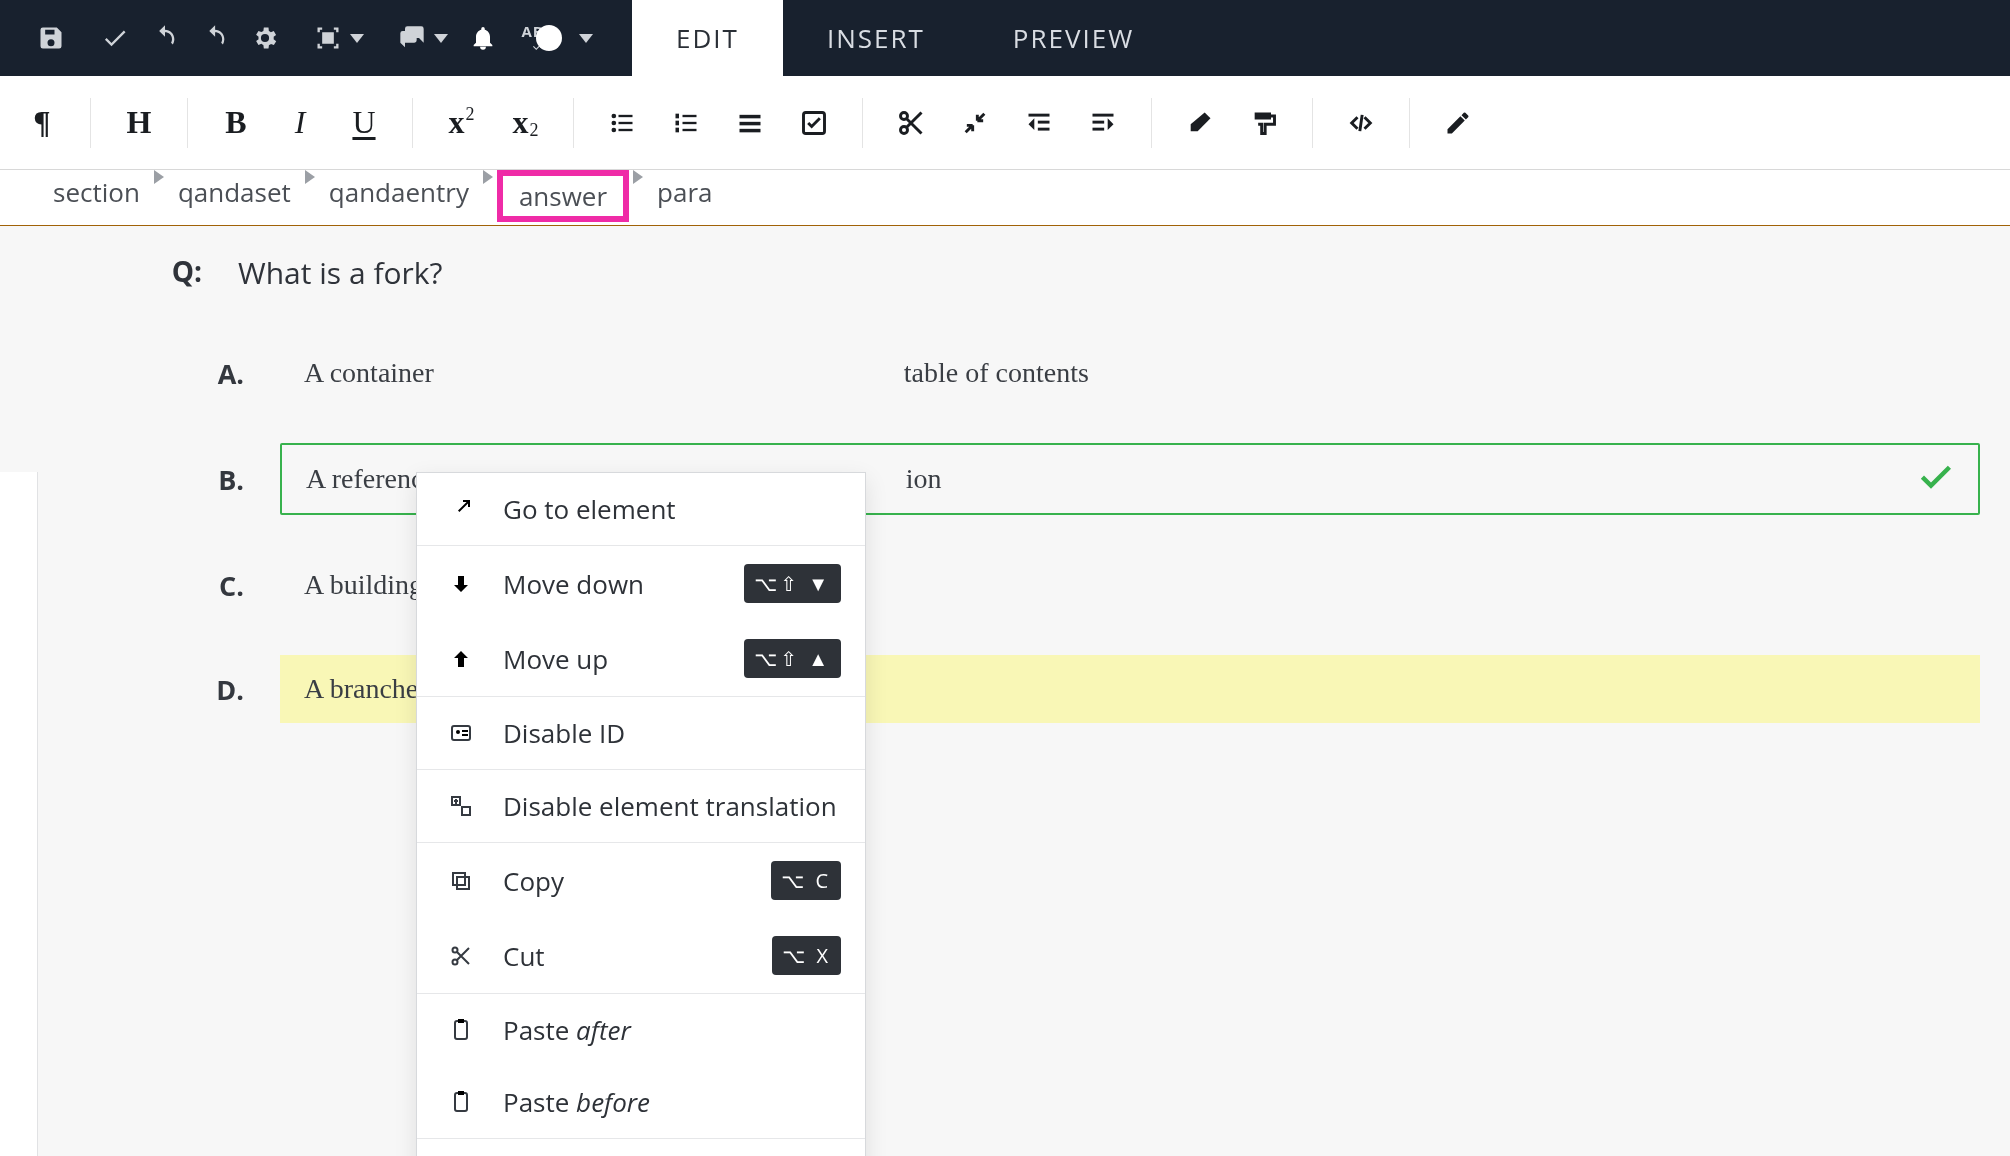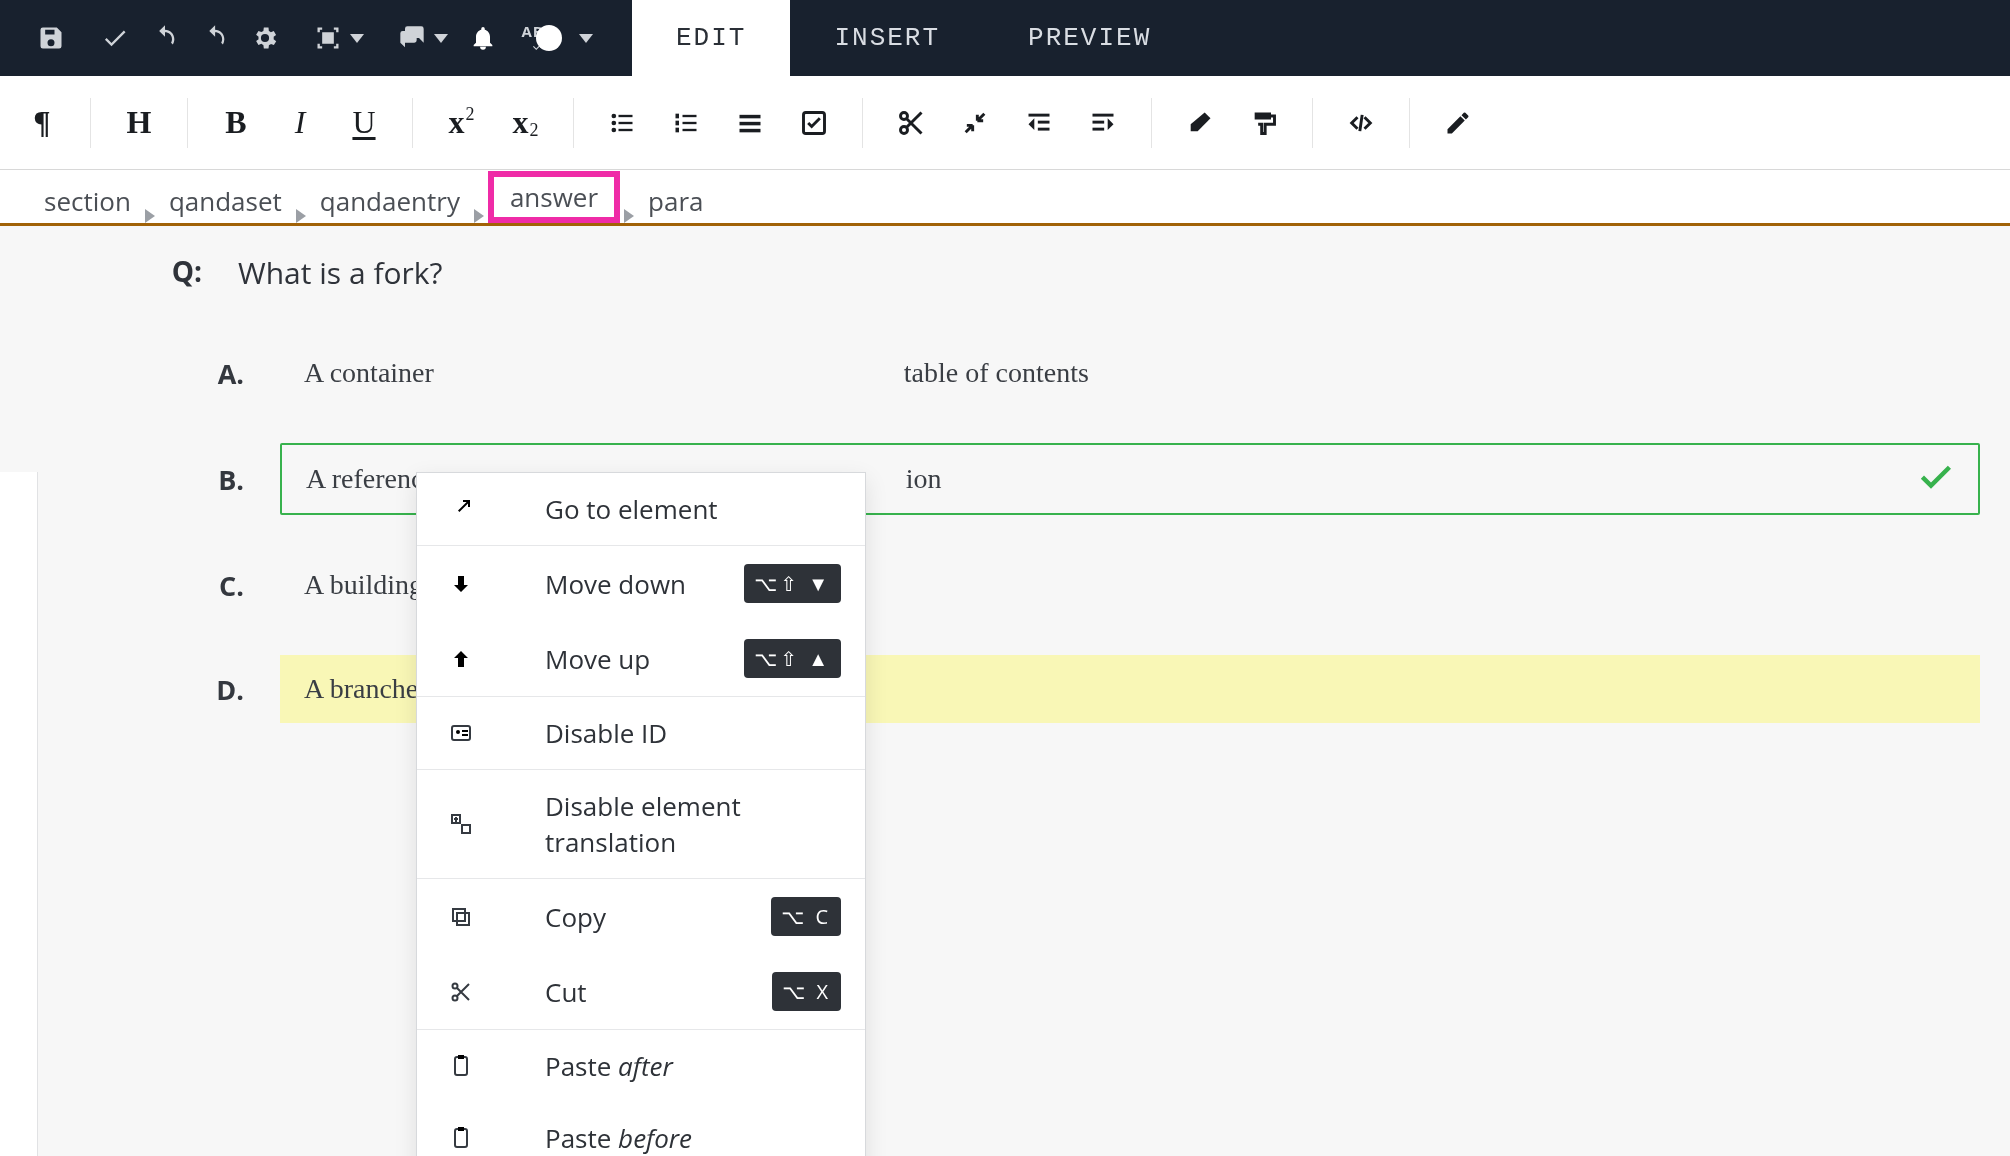--- a/index.html
+++ b/index.html
@@ -8,54 +8,54 @@
   .topbar { height: 76px; background:#18212e; display:flex; align-items:center; color:#d5d8dc; }
   .topbar .left-tools { display:flex; align-items:center; padding-left:26px; }
   .topbar .iconbtn { width:50px; height:44px; display:flex; align-items:center; justify-content:center; position:relative; }
   .topbar .iconbtn.wide { width:70px; }
   .topbar .iconbtn svg, .topbar .iconbtn .glyph { color:#cfd3d8; fill:#cfd3d8; }
   .topbar .sep { width:14px; }
   .topbar .toggle { width:62px; height:32px; border-radius:16px; background:#1f6dff; position:relative; margin-left:4px; }
   .topbar .toggle .knob { position:absolute; right:3px; top:3px; width:26px; height:26px; border-radius:50%; background:#fff; }
   .caret { width:0; height:0; border-left:7px solid transparent; border-right:7px solid transparent; border-top:9px solid #cfd3d8; margin-left:8px; }
   .tabs { display:flex; align-self:stretch; margin-left:40px; }
-  .tabs .tab { display:flex; align-items:center; padding:0 44px; font-size:26px; letter-spacing:2px; color:#d9dde3;font-family:Liberation Mono, monospace; }
+  .tabs .tab { display:flex; align-items:center; padding:0 44px; font-size:26px; letter-spacing:2px; color:#d9dde3; }
   .tabs .tab.active { background:#fff; color:#2a2f36; }
   
   .ribbon { height:94px; background:#fff; border-bottom:1px solid #d8d8d8; display:flex; align-items:center; padding:0 10px; }
   .rb-sep { width:1px; height:50px; background:#e4e4e4; margin:0 16px; }
   .rb-btn { width:64px; height:56px; display:flex; align-items:center; justify-content:center; font-size:32px; color:#1a1d21; }
   .rb-btn.bold { font-weight:800; }
   .rb-btn.serif { font-family: Georgia, "Times New Roman", serif; }
   .rb-btn svg { fill:#1a1d21; }
   .rb-btn .sup { font-size:18px; position:relative; top:-8px; left:1px; }
   .rb-btn .sub { font-size:18px; position:relative; top:8px; left:1px; }
   .rb-btn.underline span { text-decoration: underline; text-underline-offset:4px; }
   
-  .crumbbar { height:56px; background:#fff; border-bottom:3px solid #a16207; display:flex; align-items:flex-end; padding-left:34px; font-size:26px; color:#4b4f55; }
+  .crumbbar { height:56px; background:#fff; border-bottom:1px solid #a16207; display:flex; align-items:flex-start; padding-left:43px; font-size:26px; color:#4b4f55; }
   .crumbbar .crumb { padding:4px 10px; }
   .crumbbar .chev { width:0; height:0; border-top:7px solid transparent; border-bottom:7px solid transparent; border-left:10px solid #9b9fa5; margin:0 4px; }
   .crumbbar .crumb.highlight { border:6px solid #ef2ba7; padding:2px 16px; }
   
   .docwrap { position:relative; padding-top:26px; padding-left:150px; padding-right:30px; }
   .q-row { display:flex; align-items:flex-start; font-size:30px; color:#2f333a; margin-bottom:46px; }
   .q-row .q-label { font-weight:700; width:52px; text-align:right; margin-right:36px; font-size:28px; }
   .ans-row { display:flex; align-items:center; font-size:28px; color:#34383f; margin-bottom:36px; position:relative; }
   .ans-row .a-label { font-weight:700; width:60px; text-align:right; margin-right:36px; font-size:27px; }
   .ans-row .a-box { flex:1; padding:18px 24px;font-family:Liberation Serif, serif; }
   .ans-row.correct .a-box { border:2px solid #37b24d; border-radius:2px; position:relative; }
   .ans-row.correct .a-box .check { position:absolute; right:22px; top:50%; transform:translateY(-50%); }
   .ans-row.highlight .a-box { background:#f9f7b6; }
   .ans-row .a-text { white-space:pre; color:#3a3e44; }
   .crop-right { overflow:hidden; }
   
   .ctxmenu { position:absolute; left:416px; top:246px; width:450px; background:#fff; border:1px solid #d7d9dc; box-shadow:0 8px 22px rgba(0,0,0,0.10); font-size:26px; color:#2e3238; z-index:50; }
   .ctx-item { display:flex; align-items:center; padding:18px 24px; position:relative; }
   .ctx-item .ico { width:40px; display:flex; align-items:center; justify-content:center; margin-right:22px; color:#353a41; }
-  .ctx-item .lbl { flex:1;margin-left:42px; }
+  .ctx-item .lbl { flex:1; }
   .ctx-item .lbl em { font-style:italic; }
   .ctx-item .kbd { background:#2e3238; color:#fff; font-size:20px; padding:6px 10px; border-radius:4px; display:flex; align-items:center; gap:6px; letter-spacing:3px; }
   .ctx-sep { height:1px; background:#e6e7e9; margin:0; }
   .left-gutter { position:absolute; left:0; top:246px; width:38px; height:840px; background:#fff; border-right:1px solid #e1e2e4; }
   
   svg.ic { width:28px; height:28px; }
   svg.ic2 { width:24px; height:24px; }
   .bell { width:28px; height:32px; }
   .topbar .glyph { font-size:26px; line-height:1; }
 </style>

